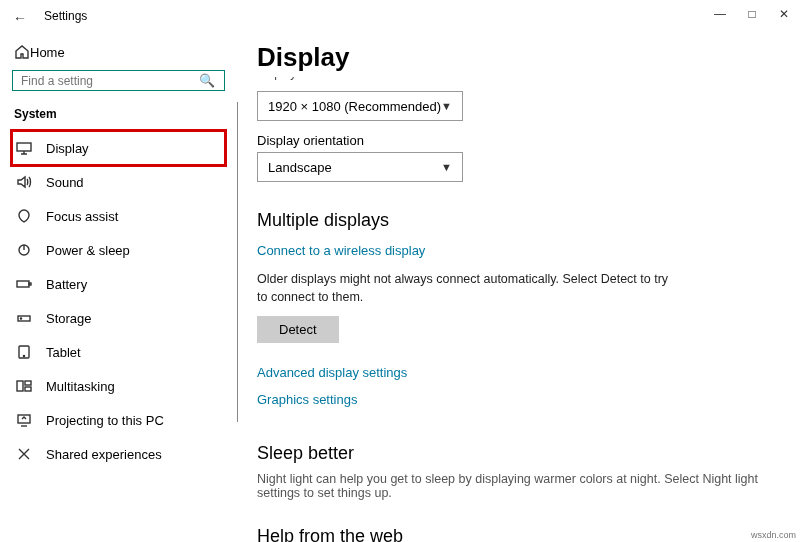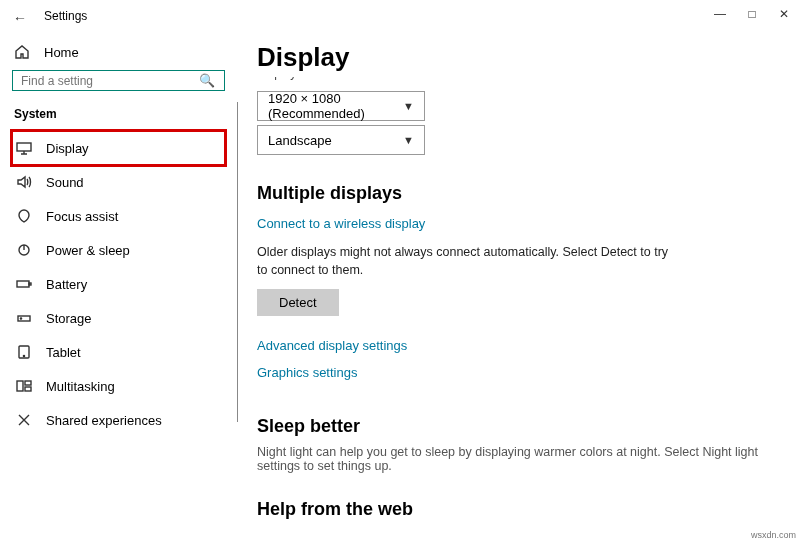--- a/index.html
+++ b/index.html
@@ -39,21 +39,20 @@
   .sidebar {
     width: 237px;
     background: #fff;
     padding: 6px 12px 0 12px;
     border-right: none;
     position: relative;
   }
   .home-row {
     display: flex;
     align-items: center;
-    gap: 14px;
     padding: 6px 2px 10px 2px;
     font-size: 13px;
   }
   .home-row .icon { width: 16px; display:flex; justify-content:center; }
   .searchbox {
     border: 1px solid #008272;
     height: 21px;
     display: flex;
     align-items: center;
     padding: 0 8px;
@@ -110,34 +109,34 @@
     font-size: 12px;
     color: #444;
     margin-top: 4px;
     height: 10px;
     overflow: hidden;
     line-height: 0;
   }
   .cutlabel span { position: relative; top: -4px; }
   .dropdown {
     border: 1px solid #999;
-    width: 168px;
+    width: 206px;
     height: 30px;
     display: flex;
     align-items: center;
     justify-content: space-between;
     padding: 0 10px;
     font-size: 13px;
     margin-top: 4px;
     background: #fff;
   }
   .dropdown .chev { font-size: 11px; color:#333; }
   .field-label { font-size: 13px; margin-top: 12px; color:#000; }
   h2.section {
-    font-weight: 700;
+    font-weight: 400;
     font-size: 18px;
     margin-top: 28px;
   }
   .link {
     color: #0078a0;
     font-size: 13px;
     margin-top: 12px;
     display: block;
   }
   .body-text {
@@ -268,37 +267,48 @@
               <rect x="1" y="3" width="6" height="10"></rect>
               <rect x="9" y="3" width="6" height="4"></rect>
               <rect x="9" y="9" width="6" height="4"></rect>
             </svg>
           </span>
         <span>Multitasking</span>
       </li>
       <li>
         <span class="icon">
             <svg viewBox="0 0 16 16">
+              <rect x="2" y="3" width="12" height="8"></rect>
+              <path d="M5 14h6"></path>
+              <path d="M6 7l2-2 2 2"></path>
+            </svg>
+          </span>
+        <span>Projecting to this PC</span>
+      </li>
+      <li>
+        <span class="icon">
+            <svg viewBox="0 0 16 16">
               <path d="M3 3l10 10M13 3L3 13"></path>
             </svg>
           </span>
         <span>Shared experiences</span>
       </li>
     </ul>
   </div>
 
   <div class="content">
     <h1 class="page-title">Display</h1>
 
     <div class="cutlabel"><span>Display resolution</span></div>
     <div class="dropdown">
       <span>1920 × 1080 (Recommended)</span>
       <span class="chev">▼</span>
     </div>
 
+    <div class="field-label">Display orientation</div>
     <div class="dropdown">
       <span>Landscape</span>
       <span class="chev">▼</span>
     </div>
 
     <h2 class="section">Multiple displays</h2>
     <a class="link">Connect to a wireless display</a>
     <div class="body-text">Older displays might not always connect automatically. Select Detect to try to connect to them.</div>
     <button class="btn">Detect</button>
     <a class="link" style="margin-top:22px">Advanced display settings</a>

